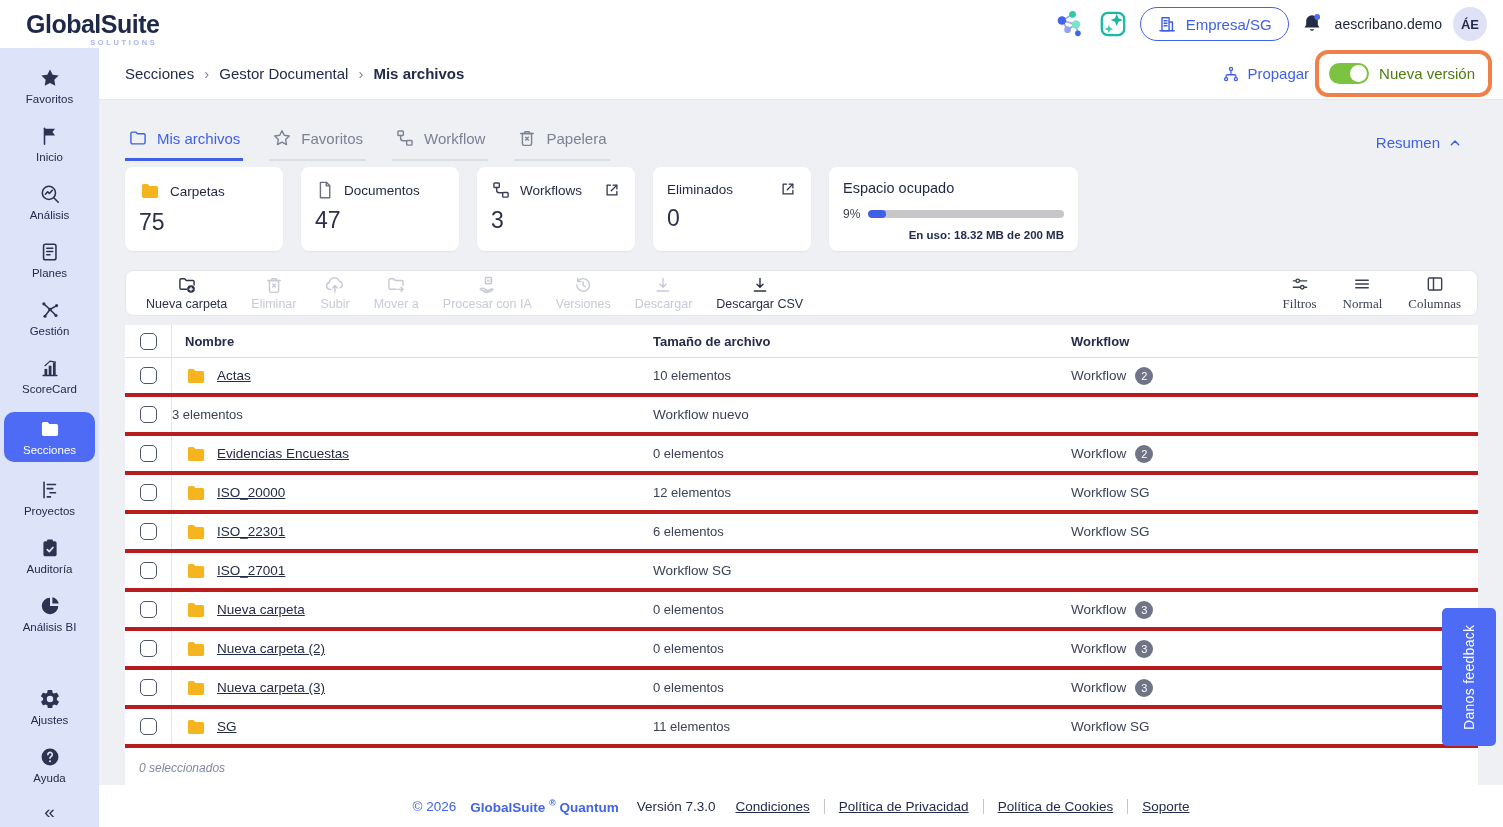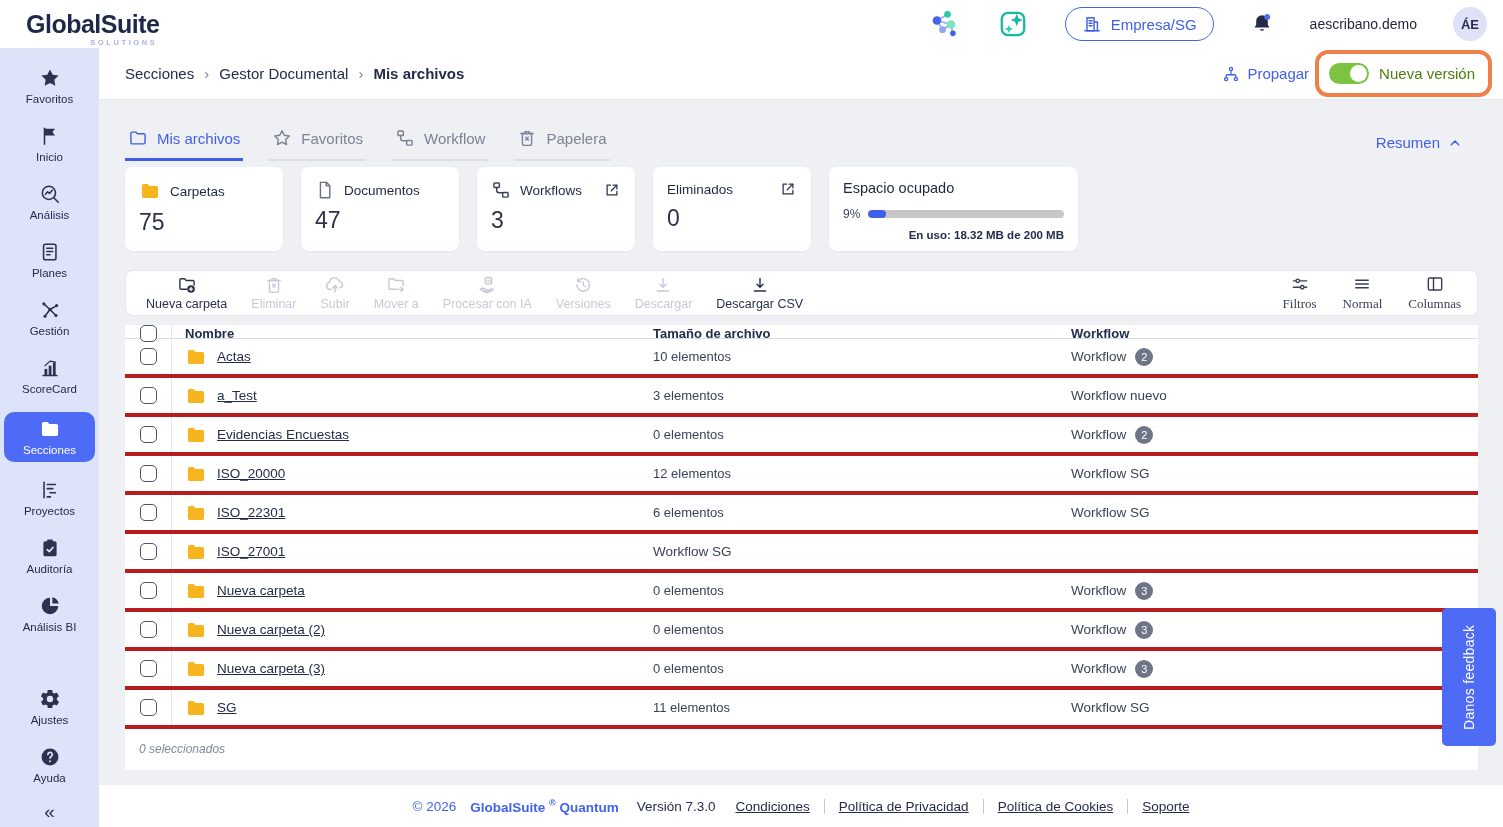--- a/index.html
+++ b/index.html
@@ -4,21 +4,21 @@
 <style>
   * { margin:0; padding:0; box-sizing:border-box; }
   html,body { width:1503px; height:827px; overflow:hidden; font-family:"Liberation Sans", sans-serif; background:#eef0f3; }
   .app { position:relative; width:1503px; height:827px; }
 
   
   .topbar { position:absolute; top:0; left:0; right:0; height:48px; background:#fff; display:flex; align-items:center; justify-content:space-between; z-index:20; }
   .logo { position:relative; margin-left:26px; cursor:pointer; }
   .logo-text { font-size:25px; font-weight:700; color:#1e2949; letter-spacing:-0.5px; }
   .logo-sub { position:absolute; right:2px; bottom:-8px; font-size:7.5px; letter-spacing:2.6px; color:#a9b2ec; font-weight:600; }
-  .topbar-right { display:flex; align-items:center; gap:36px; margin-right:16px; }
+  .topbar-right { display:flex; align-items:center; gap:11px; margin-right:16px; }
   .i { display:inline-block; line-height:0; }
   .i svg { display:block; }
   .icon-btn { cursor:pointer; }
   .company-pill { display:flex; align-items:center; gap:9px; height:34px; padding:0 16px; border:1.5px solid #4263eb; border-radius:18px; background:#fff; color:#3f5fe8; font-size:15px; font-family:inherit; cursor:pointer; }
   .username { font-size:14px; color:#1d2437; }
   .avatar { width:34px; height:34px; border-radius:50%; background:#dfe1f6; color:#232c4b; font-size:13px; font-weight:700; display:flex; align-items:center; justify-content:center; cursor:pointer; }
 
   
   .sidebar { position:absolute; left:0; top:48px; bottom:0; width:99px; background:#dde3f8; display:flex; flex-direction:column; padding-top:16px; z-index:10; }
   .side-item { height:44px; margin-bottom:14px; display:flex; flex-direction:column; align-items:center; justify-content:center; gap:4px; color:#232c4b; cursor:pointer; }
@@ -64,21 +64,21 @@
 
   .toolbar { margin-top:19px; height:46px; background:#fff; border:1px solid #e4e6ec; border-radius:8px; display:flex; align-items:center; padding:0 10px; }
   .tb-left { display:flex; align-items:center; gap:4px; }
   .tb-right { display:flex; align-items:center; gap:14px; margin-left:auto;font-family:Liberation Serif, serif; }
   .tbtn { display:flex; flex-direction:column; align-items:center; gap:2px; padding:2px 10px; background:none; border:none; font-family:inherit; font-size:12.5px; color:#2a3148; cursor:pointer; }
   .tbtn.disabled { color:#c6cad6; cursor:default; }
   .tb-right .tbtn { font-size:13px; color:#3a4156; padding:2px 6px; }
 
   .tablebox { margin-top:9px; background:#fff; }
   .trow { display:grid; grid-template-columns:47px 481px 418px auto; align-items:stretch; height:39px; border-bottom:4px solid #b91c1c; }
-  .trow.head { height:14px; border-bottom:1px solid #d9dce3; }
+  .trow.head { height:33px; border-bottom:1px solid #d9dce3; }
   .cell { display:flex; align-items:center; }
   .cbcell { justify-content:center; border-right:1px solid #e4e6ec; }
   .checkbox { width:17px; height:17px; border:1.5px solid #4b5269; border-radius:5px; background:#fff; cursor:pointer; }
   .namecell { padding-left:13px; gap:10px; }
   .hdr { font-size:13px; font-weight:700; color:#232c4b; }
   .folder-ic { color:#f6b51e; flex:none; }
   .name-link { font-size:13.5px; font-weight:500; color:#242c49; text-decoration:underline; cursor:pointer; }
   .sizecell { font-size:13px; color:#3b4257; }
   .wfcell { font-size:13.5px; color:#3b4257; gap:9px; }
   .badge { width:18px; height:18px; border-radius:50%; background:#6f7487; color:#fff; font-size:11px; display:flex; align-items:center; justify-content:center; }
@@ -554,28 +554,20 @@
             <div class="cell sizecell">10 elementos</div>
             <div class="cell wfcell">
               <span>Workflow</span>
               <span class="badge">2</span>
             </div>
           </div>
           <div class="trow">
             <div class="cell cbcell">
               <span class="checkbox"></span>
             </div>
-            <div class="cell namecell">
-              <span class="i folder-ic">
-                <svg width="22" height="22" viewBox="0 0 24 24" fill="none" stroke="currentColor" stroke-width="1.7" stroke-linecap="round" stroke-linejoin="round">
-                  <path d="M3.2 6.2c0-1 .8-1.8 1.8-1.8h4.3l2.1 2.1H19c1 0 1.8.8 1.8 1.8v9.5c0 1-.8 1.8-1.8 1.8H5c-1 0-1.8-.8-1.8-1.8z" fill="currentColor" stroke="none"></path>
-                </svg>
-              </span>
-              <a class="name-link">a_Test</a>
-            </div>
             <div class="cell sizecell">3 elementos</div>
             <div class="cell wfcell">
               <span>Workflow nuevo</span>
             </div>
           </div>
           <div class="trow">
             <div class="cell cbcell">
               <span class="checkbox"></span>
             </div>
             <div class="cell namecell">

